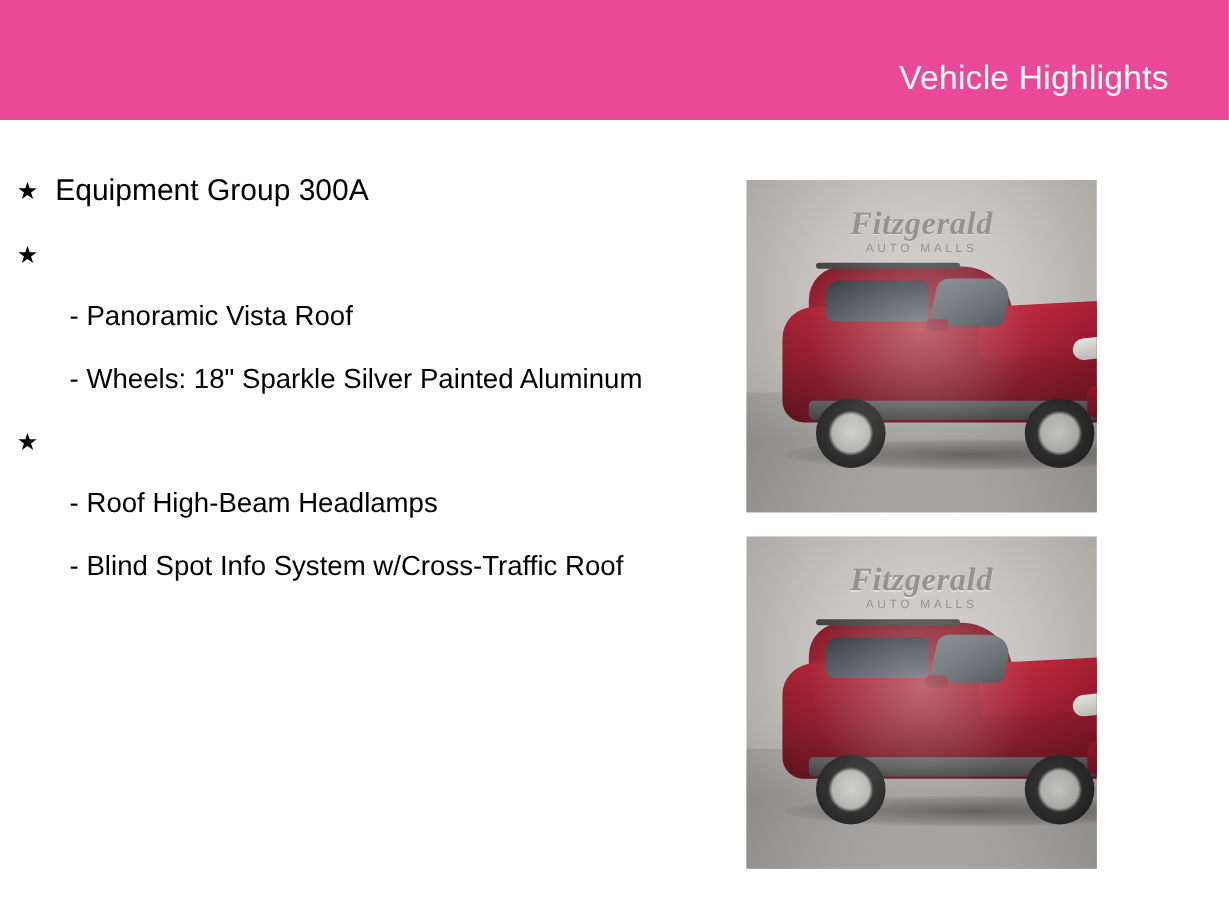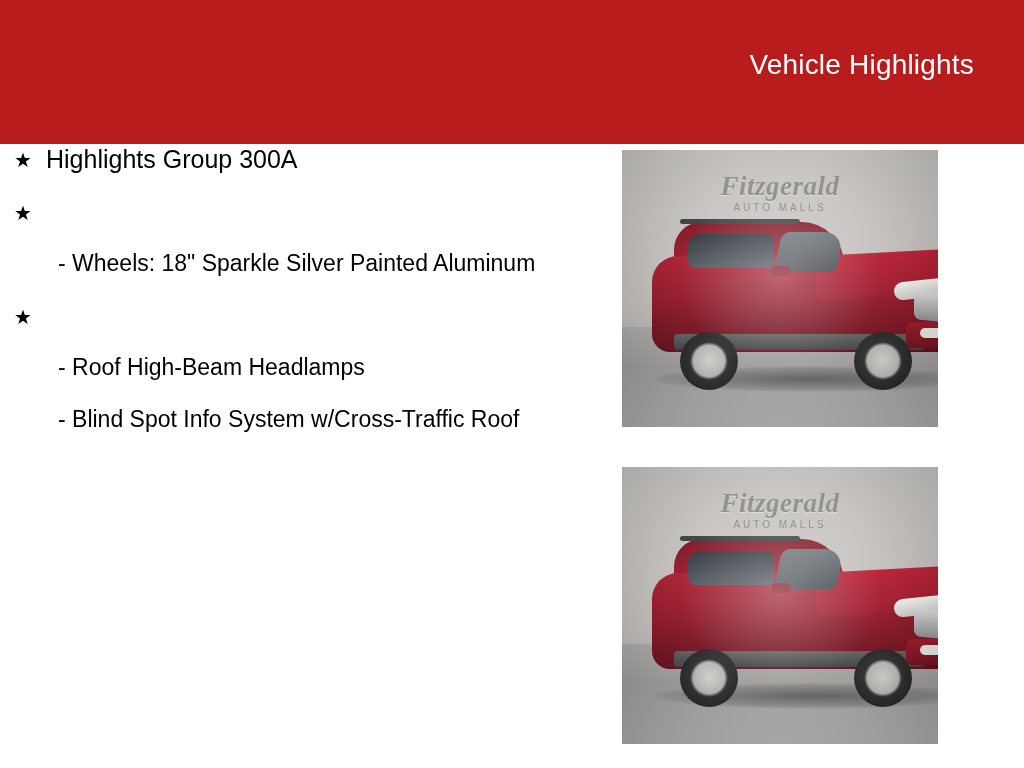--- a/index.html
+++ b/index.html
@@ -18,22 +18,22 @@
     position: relative;
     width: 1024px;
     height: 768px;
     background: #ffffff;
   }
   .header-bar {
     position: absolute;
     left: 0;
     top: 0;
     width: 1024px;
-    height: 144px;
-    background: #b91c1c;
+    height: 100px;
+    background: #ec4899;
   }
   .header-title {
     position: absolute;
     right: 50px;
     top: 48px;
     color: #ffffff;
     font-size: 28px;
     line-height: 34px;
     letter-spacing: 0.2px;
     white-space: nowrap;
@@ -86,25 +86,25 @@
     max-width: 495px;
   }
   .photos {
     position: absolute;
     left: 622px;
     top: 22px;
     width: 370px;
   }
   .photo {
     position: relative;
-    width: 316px;
+    width: 292px;
     height: 277px;
     overflow: hidden;
     background: linear-gradient(180deg, #c9c6c3 0%, #bfbcb9 55%, #a8a5a3 100%);
-    margin-bottom: 40px;
+    margin-bottom: 20px;
   }
   .photo .floor {
     position: absolute;
     left: 0;
     bottom: 0;
     width: 100%;
     height: 36%;
     background: linear-gradient(180deg, #a9a7a5 0%, #9e9c9a 40%, #b4b2b0 100%);
   }
   .photo .vignette {
@@ -284,27 +284,31 @@
   <div class="header-bar">
     <div class="header-title">Vehicle Highlights</div>
   </div>
 
   <div class="content">
 
     <div class="bullet-list">
 
       <div class="b-row">
         <div class="b-star">★</div>
-        <div class="b-text">Highlights Group 300A</div>
+        <div class="b-text">Equipment Group 300A</div>
       </div>
 
       <div class="b-row">
         <div class="b-star">★</div>
       </div>
 
+      <div class="sub-row">
+        <div class="sub-indent"></div>
+        <div class="sub-text">- Panoramic Vista Roof</div>
+      </div>
 
       <div class="sub-row">
         <div class="sub-indent"></div>
         <div class="sub-text">- Wheels: 18" Sparkle Silver Painted Aluminum</div>
       </div>
 
       <div class="b-row">
         <div class="b-star">★</div>
       </div>
 

